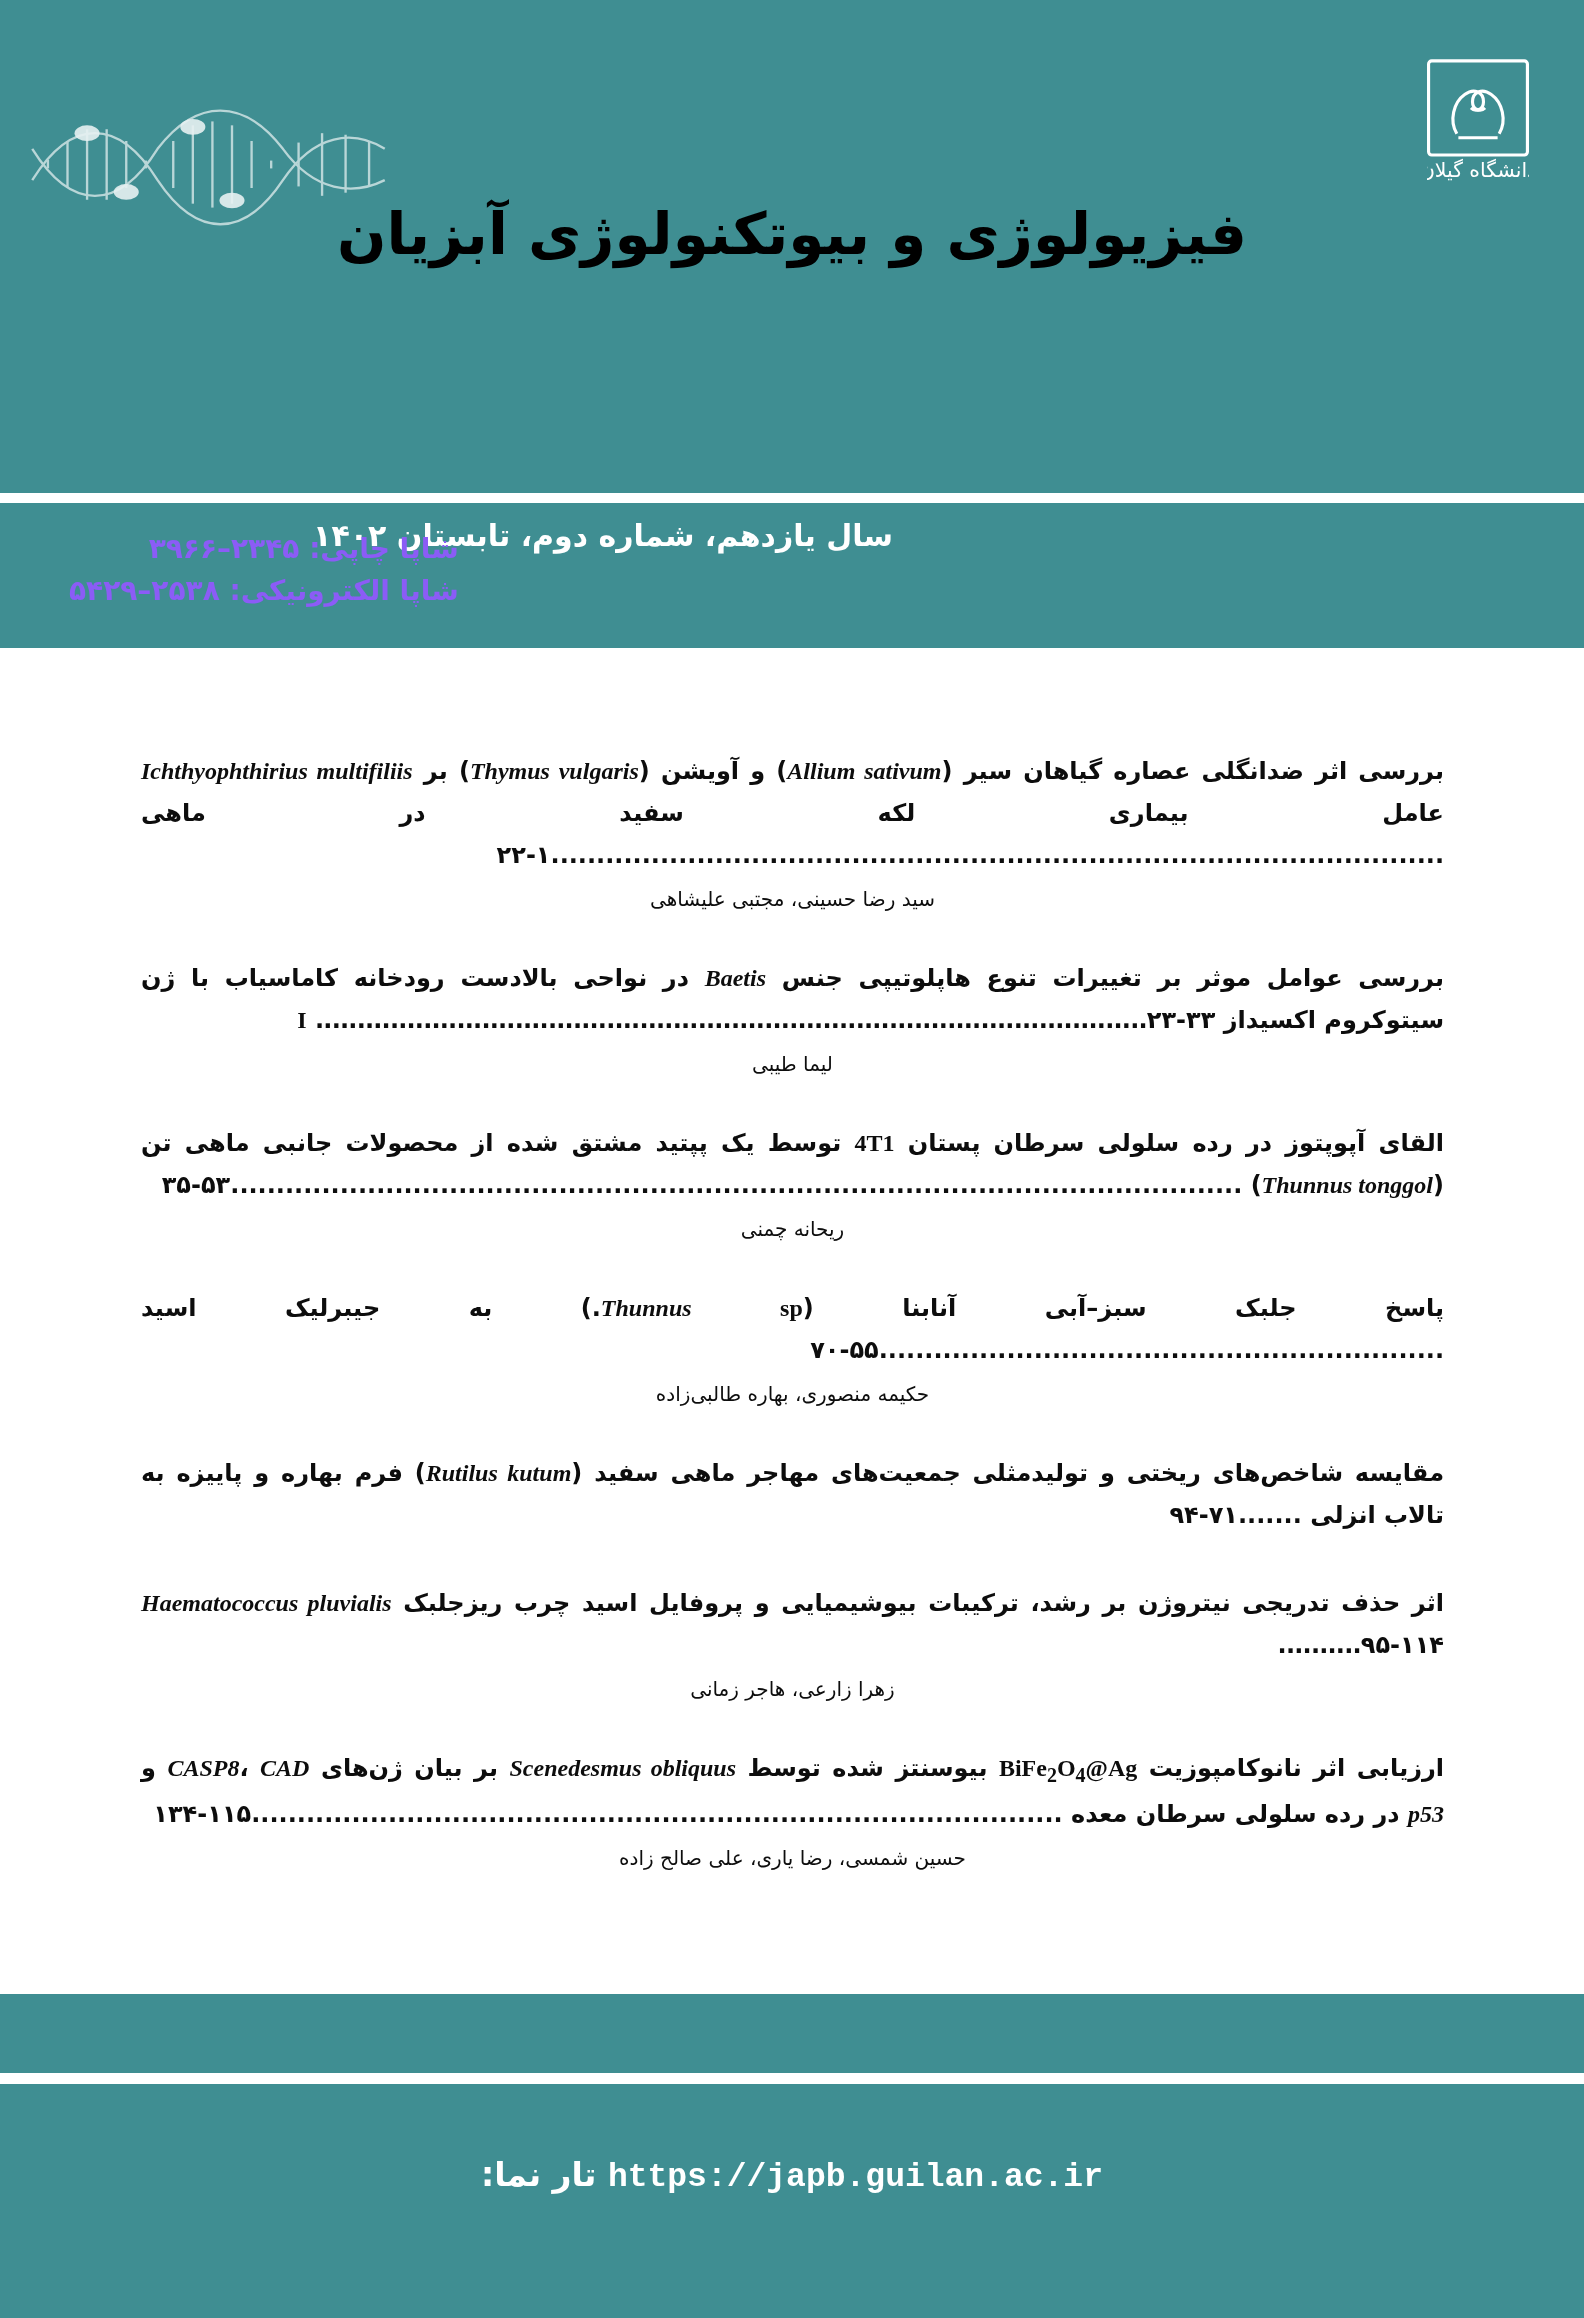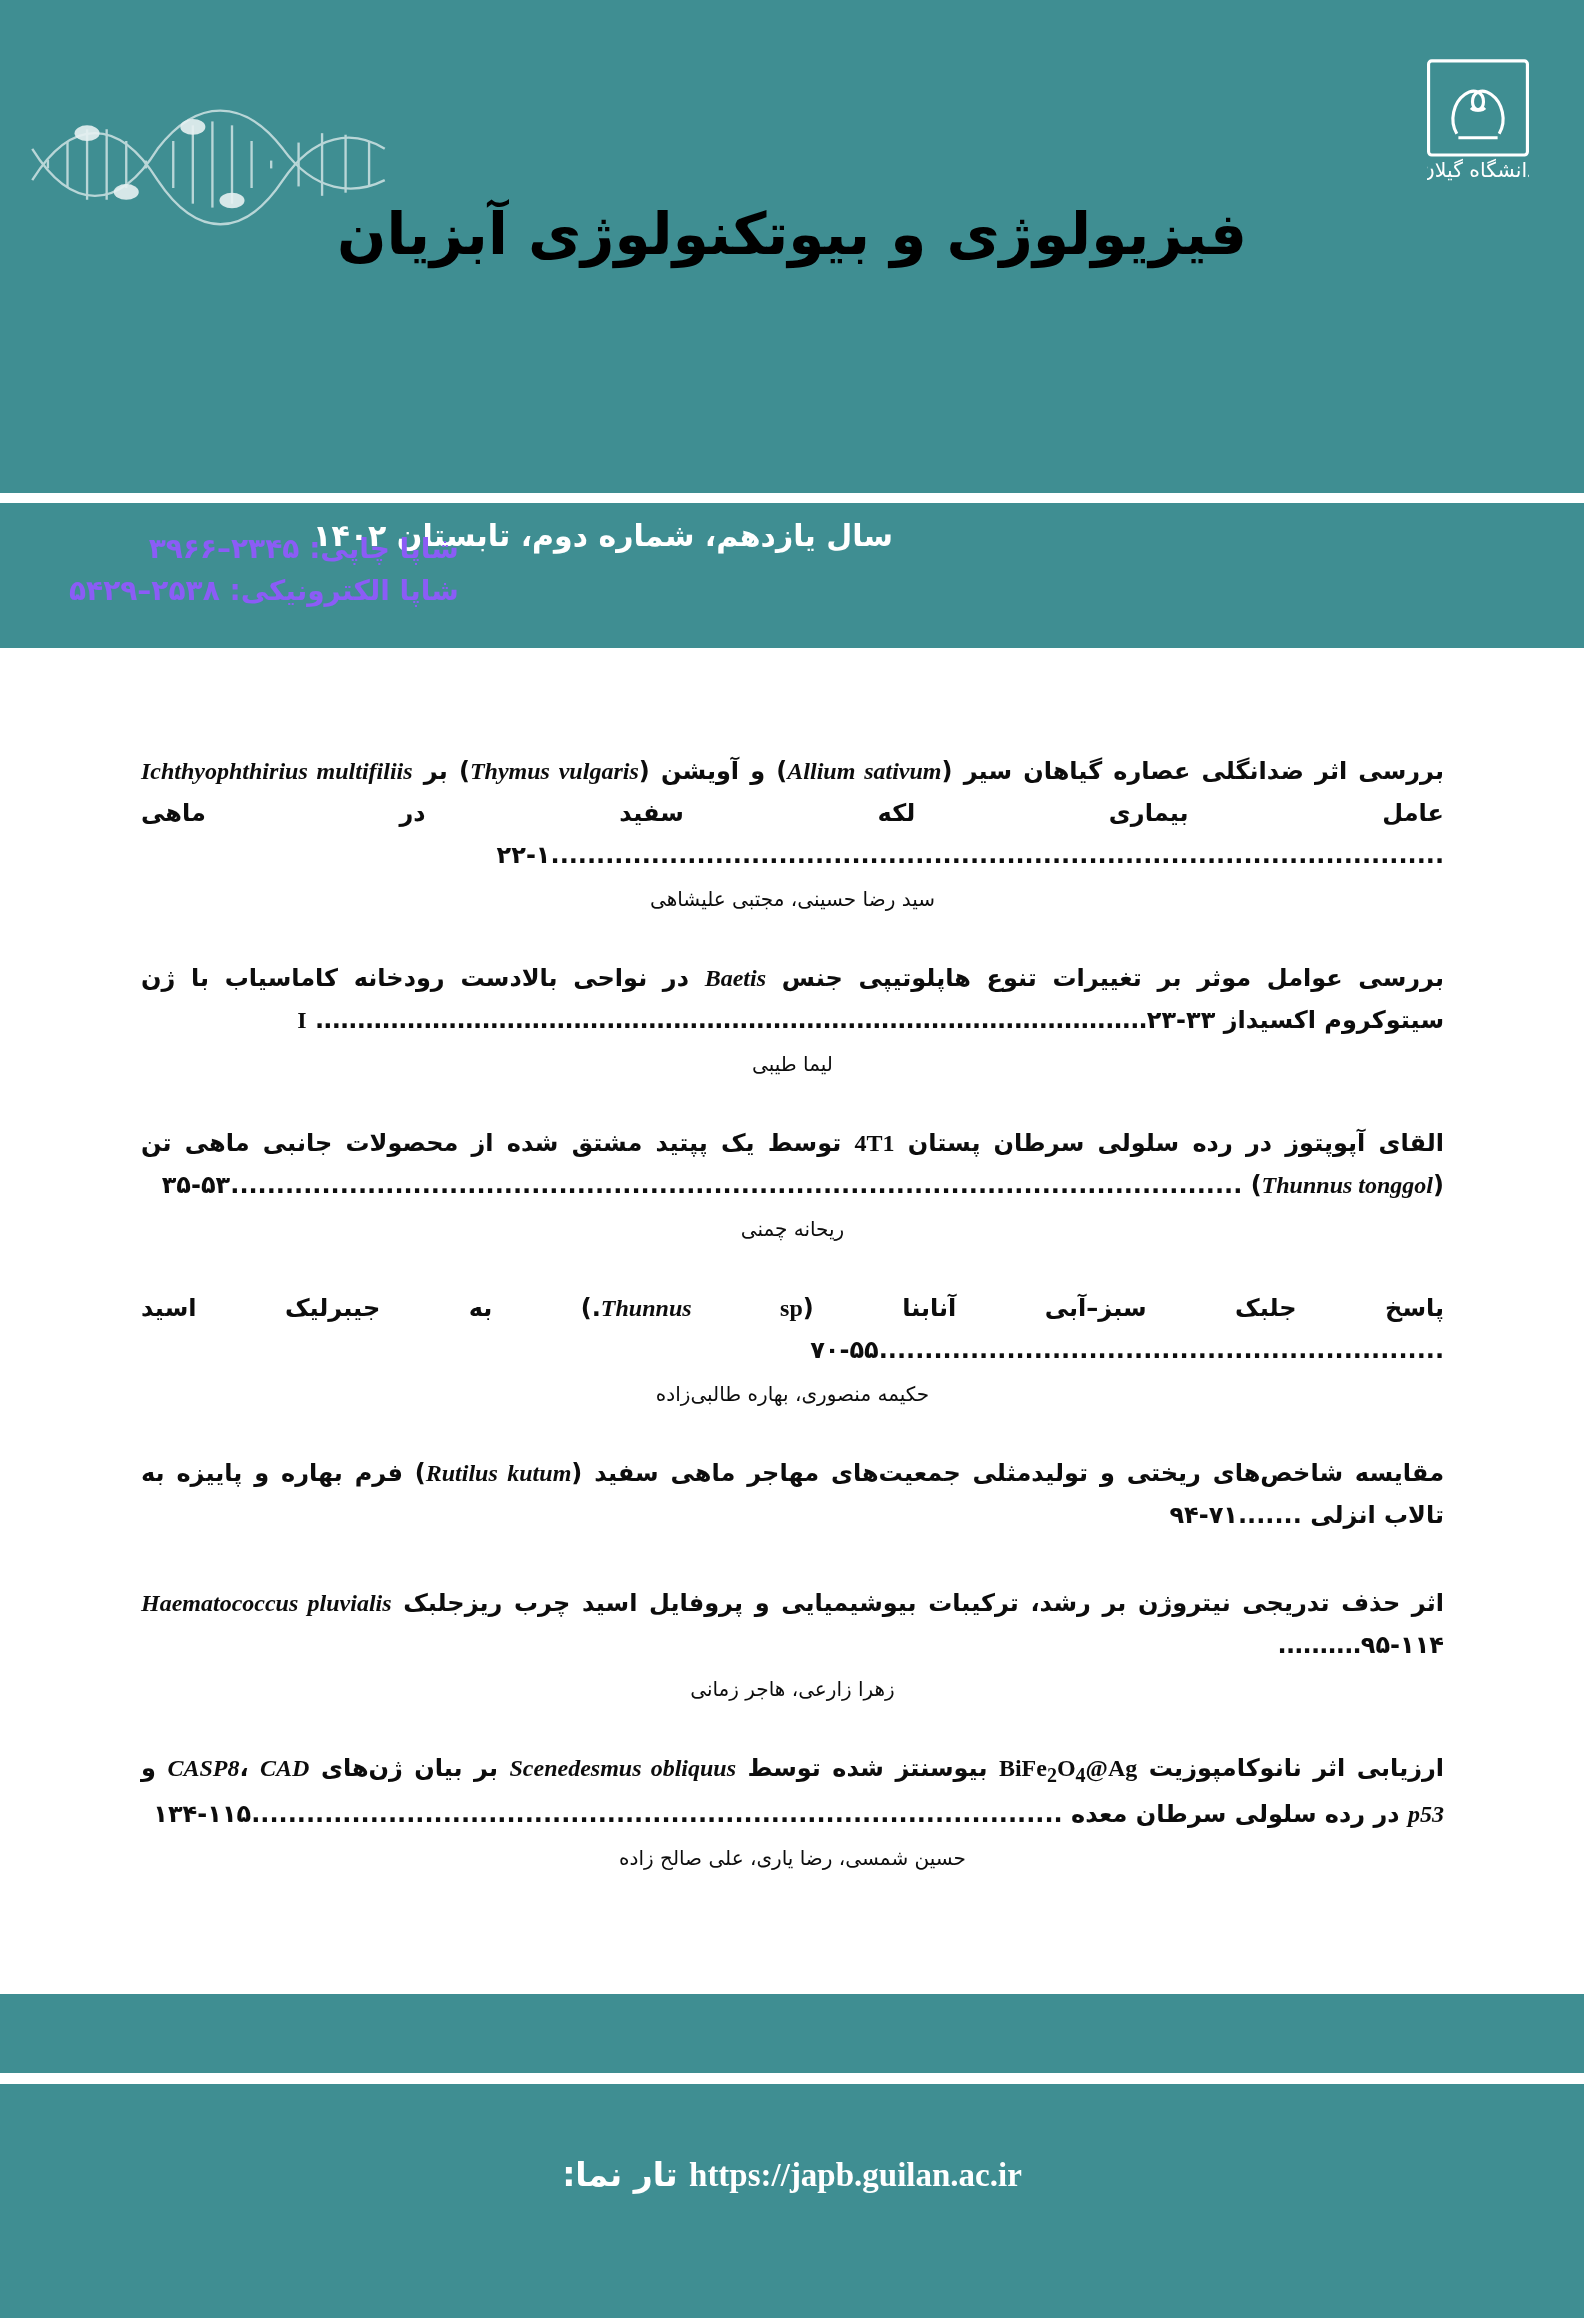--- a/index.html
+++ b/index.html
@@ -170,21 +170,21 @@
     left: 0;
     top: 2155px;
     width: 1584px;
     text-align: center;
     color: #ffffff;
     font-size: 33px;
     font-weight: bold;
     direction: rtl;
   }
   .site-line .url {
-    font-family: Liberation Serif, serif;
+    font-family: Liberation Mono, monospace;
     font-weight: bold;
     direction: ltr;
     display: inline-block;
   }
 </style>
 </head>
 <body>
 
 <div class="top-banner">
 

